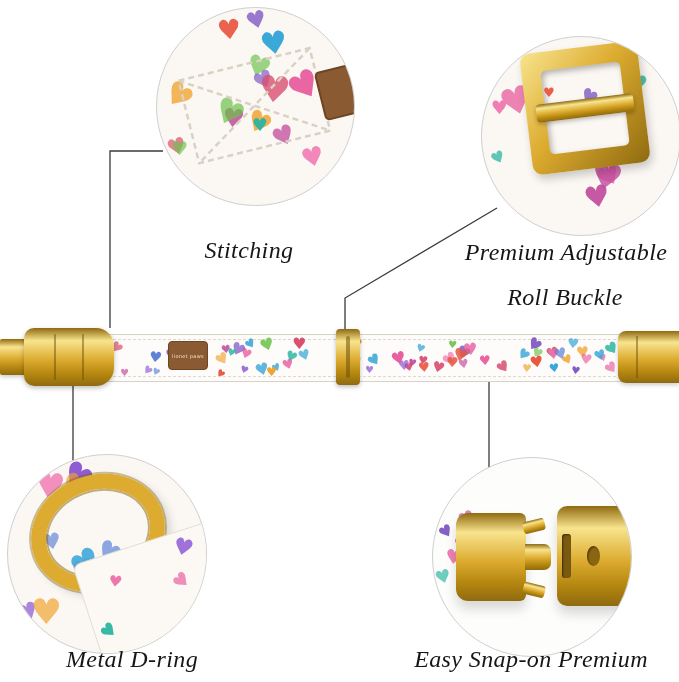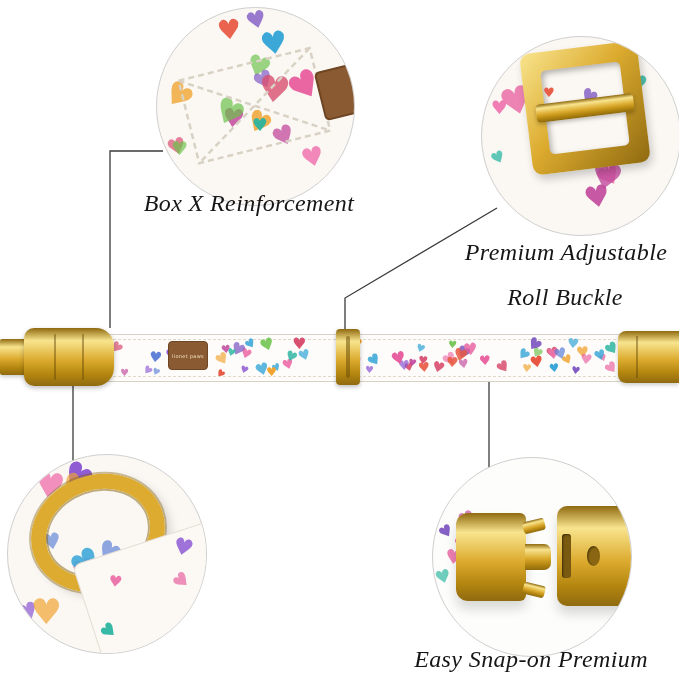--- a/index.html
+++ b/index.html
@@ -125,21 +125,21 @@
         <span class="heart" style="font-size: 18.9638px; left: 14.2004px; top: 131.242px; color: rgb(108, 194, 74); transform: rotate(1deg); opacity: 0.69;">♥</span>
       </div>
     <svg class="stitch-svg" viewBox="0 0 197 197">
       <g transform="rotate(-14 98 98)" stroke="#d9d2c4" stroke-width="2.5" stroke-dasharray="6 4" fill="none">
         <rect x="30" y="55" width="135" height="85"></rect>
         <path d="M30 55 L165 140 M165 55 L30 140"></path>
       </g>
     </svg>
     <div class="label-edge"></div>
   </div>
-  <div class="caption cap-stitch1">Box X Reinforcement</div>
+  <div class="caption cap-stitch2">Stitching</div>
 
   <div class="callout-circle circle-tr">
     <div class="hearts-field">
         <span class="heart" style="font-size: 32.1686px; left: 39.2576px; top: 36.6175px; color: rgb(142, 91, 212); transform: rotate(-10deg); opacity: 0.96;">♥</span>
         <span class="heart" style="font-size: 27.5797px; left: 114.735px; top: 124.866px; color: rgb(232, 93, 158); transform: rotate(-31deg); opacity: 0.7;">♥</span>
         <span class="heart" style="font-size: 20.7549px; left: 88.234px; top: 27.0083px; color: rgb(108, 194, 74); transform: rotate(-22deg); opacity: 0.85;">♥</span>
         <span class="heart" style="font-size: 36.3174px; left: 107.629px; top: 122.413px; color: rgb(194, 73, 157); transform: rotate(13deg); opacity: 0.8;">♥</span>
         <span class="heart" style="font-size: 16.1197px; left: 8.6526px; top: 113.447px; color: rgb(43, 181, 160); transform: rotate(-26deg); opacity: 0.74;">♥</span>
         <span class="heart" style="font-size: 37.2251px; left: 17.6935px; top: 46.343px; color: rgb(232, 93, 158); transform: rotate(-16deg); opacity: 0.75;">♥</span>
         <span class="heart" style="font-size: 19.3245px; left: 57.8187px; top: 66.6342px; color: rgb(194, 73, 157); transform: rotate(-39deg); opacity: 0.8;">♥</span>
@@ -271,20 +271,21 @@
     <div class="d-ring-wrap">
       <div class="hearts-field">
           <span class="heart" style="font-size: 18.256px; left: 5.5622px; top: 63.9758px; color: rgb(43, 181, 160); transform: rotate(-30deg); opacity: 0.94;">♥</span>
           <span class="heart" style="font-size: 22.8315px; left: 99.6995px; top: 4.86264px; color: rgb(142, 91, 212); transform: rotate(32deg); opacity: 0.85;">♥</span>
           <span class="heart" style="font-size: 18.9591px; left: 90.335px; top: 38.4733px; color: rgb(232, 93, 158); transform: rotate(-29deg); opacity: 0.68;">♥</span>
           <span class="heart" style="font-size: 18.1658px; left: 66.7855px; top: 89.8596px; color: rgb(232, 93, 158); transform: rotate(-16deg); opacity: 0.74;">♥</span>
           <span class="heart" style="font-size: 15.3611px; left: 27.9833px; top: 20.733px; color: rgb(232, 93, 158); transform: rotate(25deg); opacity: 0.83;">♥</span>
         </div>
     </div>
   </div>
+  <div class="caption cap-dring">Metal D-ring</div>
 
   <div class="callout-circle circle-br">
     <div class="br-hearts hearts-field">
         <span class="heart" style="font-size: 19.3552px; left: 32.0134px; top: 99.5269px; color: rgb(232, 86, 63); transform: rotate(-35deg); opacity: 0.73;">♥</span>
         <span class="heart" style="font-size: 20.0382px; left: 11.9821px; top: 71.322px; color: rgb(232, 93, 158); transform: rotate(7deg); opacity: 0.78;">♥</span>
         <span class="heart" style="font-size: 18.0978px; left: 1.74849px; top: 91.5445px; color: rgb(43, 181, 160); transform: rotate(-16deg); opacity: 0.68;">♥</span>
         <span class="heart" style="font-size: 15.9717px; left: 5.51897px; top: 48.1935px; color: rgb(126, 87, 194); transform: rotate(-33deg); opacity: 0.94;">♥</span>
         <span class="heart" style="font-size: 19.0243px; left: 25.3618px; top: 33.3596px; color: rgb(194, 73, 157); transform: rotate(-24deg); opacity: 0.66;">♥</span>
         <span class="heart" style="font-size: 22.7417px; left: 21.4159px; top: 56.6131px; color: rgb(232, 93, 158); transform: rotate(-13deg); opacity: 0.98;">♥</span>
       </div>

